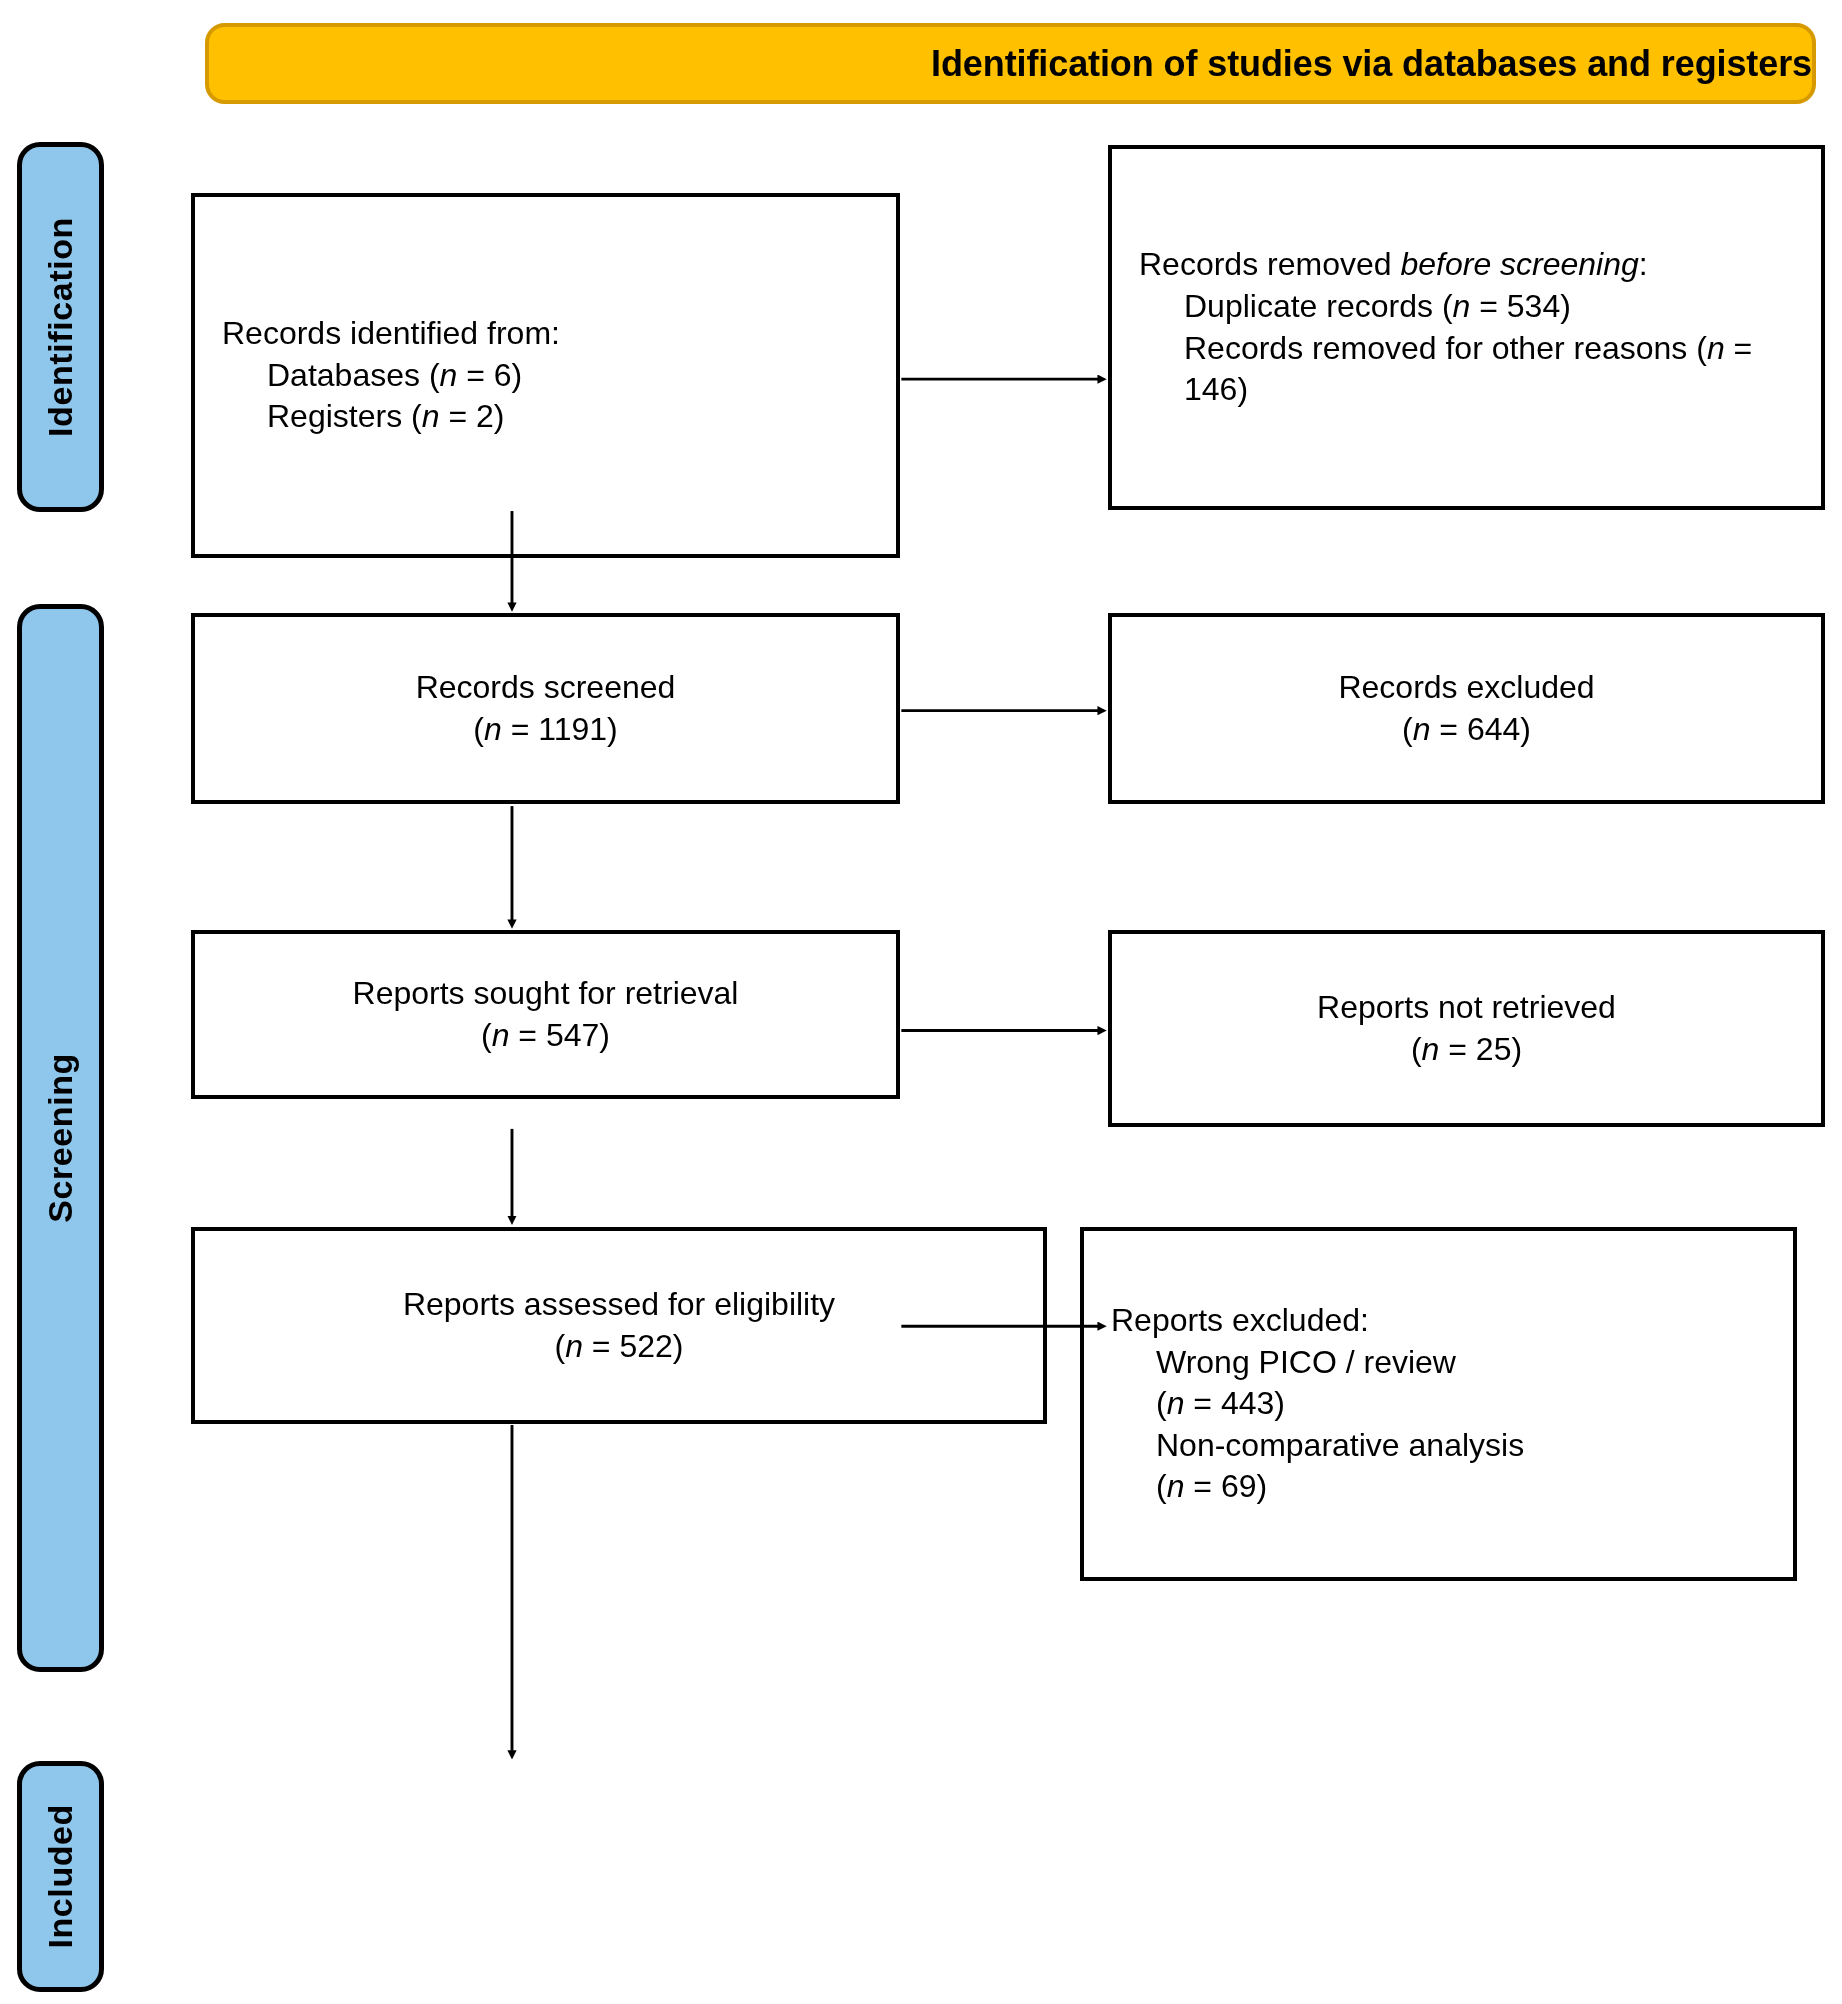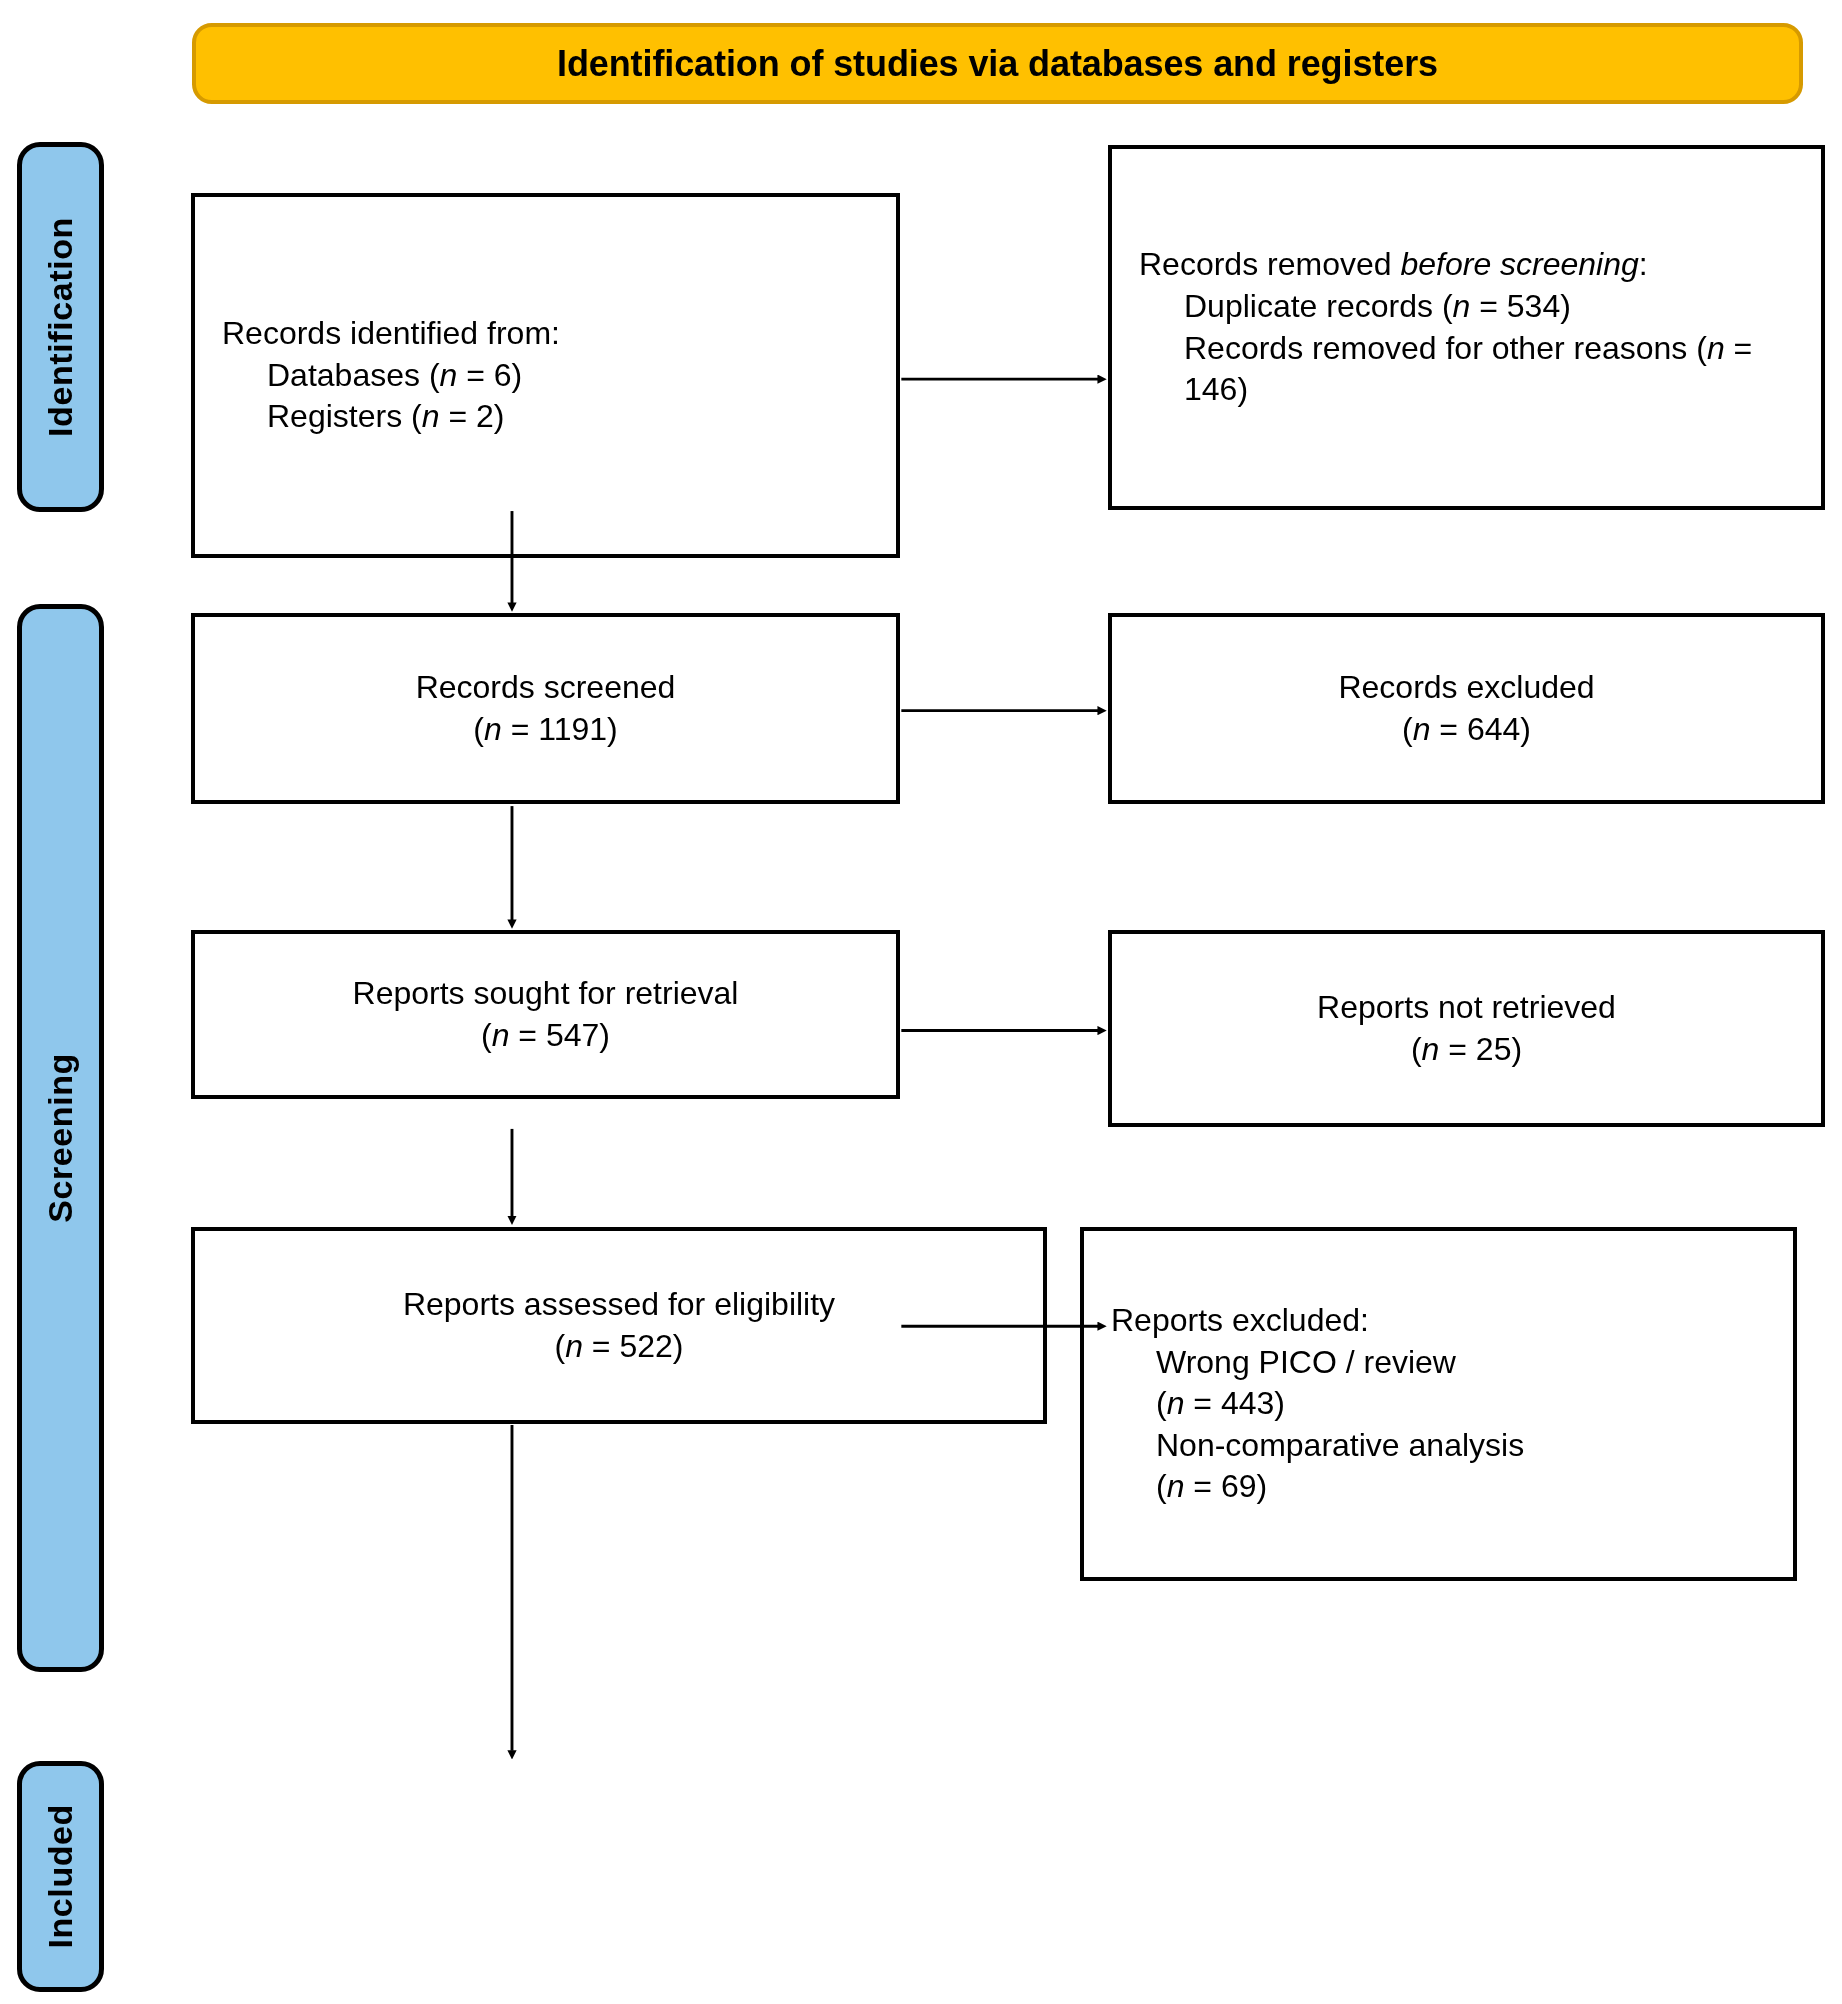--- a/index.html
+++ b/index.html
@@ -12,31 +12,31 @@
     width: 1842px;
     height: 2005px;
     background: #ffffff;
     font-family: "Liberation Sans", sans-serif;
     overflow: hidden;
   }
 
   
   .banner {
     position: absolute;
-    left: 192px;
+    left: 205px;
     top: 23px;
     width: 1611px;
     height: 81px;
     background: #FFC000;
     border: 4px solid #D69A00;
     border-radius: 19.7px;
     box-sizing: border-box;
     display: flex;
     align-items: center;
-    justify-content: center;
+    justify-content: flex-end;
   }
   .banner-text {
     font-size: 36px;
     font-weight: bold;
     color: #000000;
     letter-spacing: -0.1px;
     white-space: nowrap;
   }
 
   

